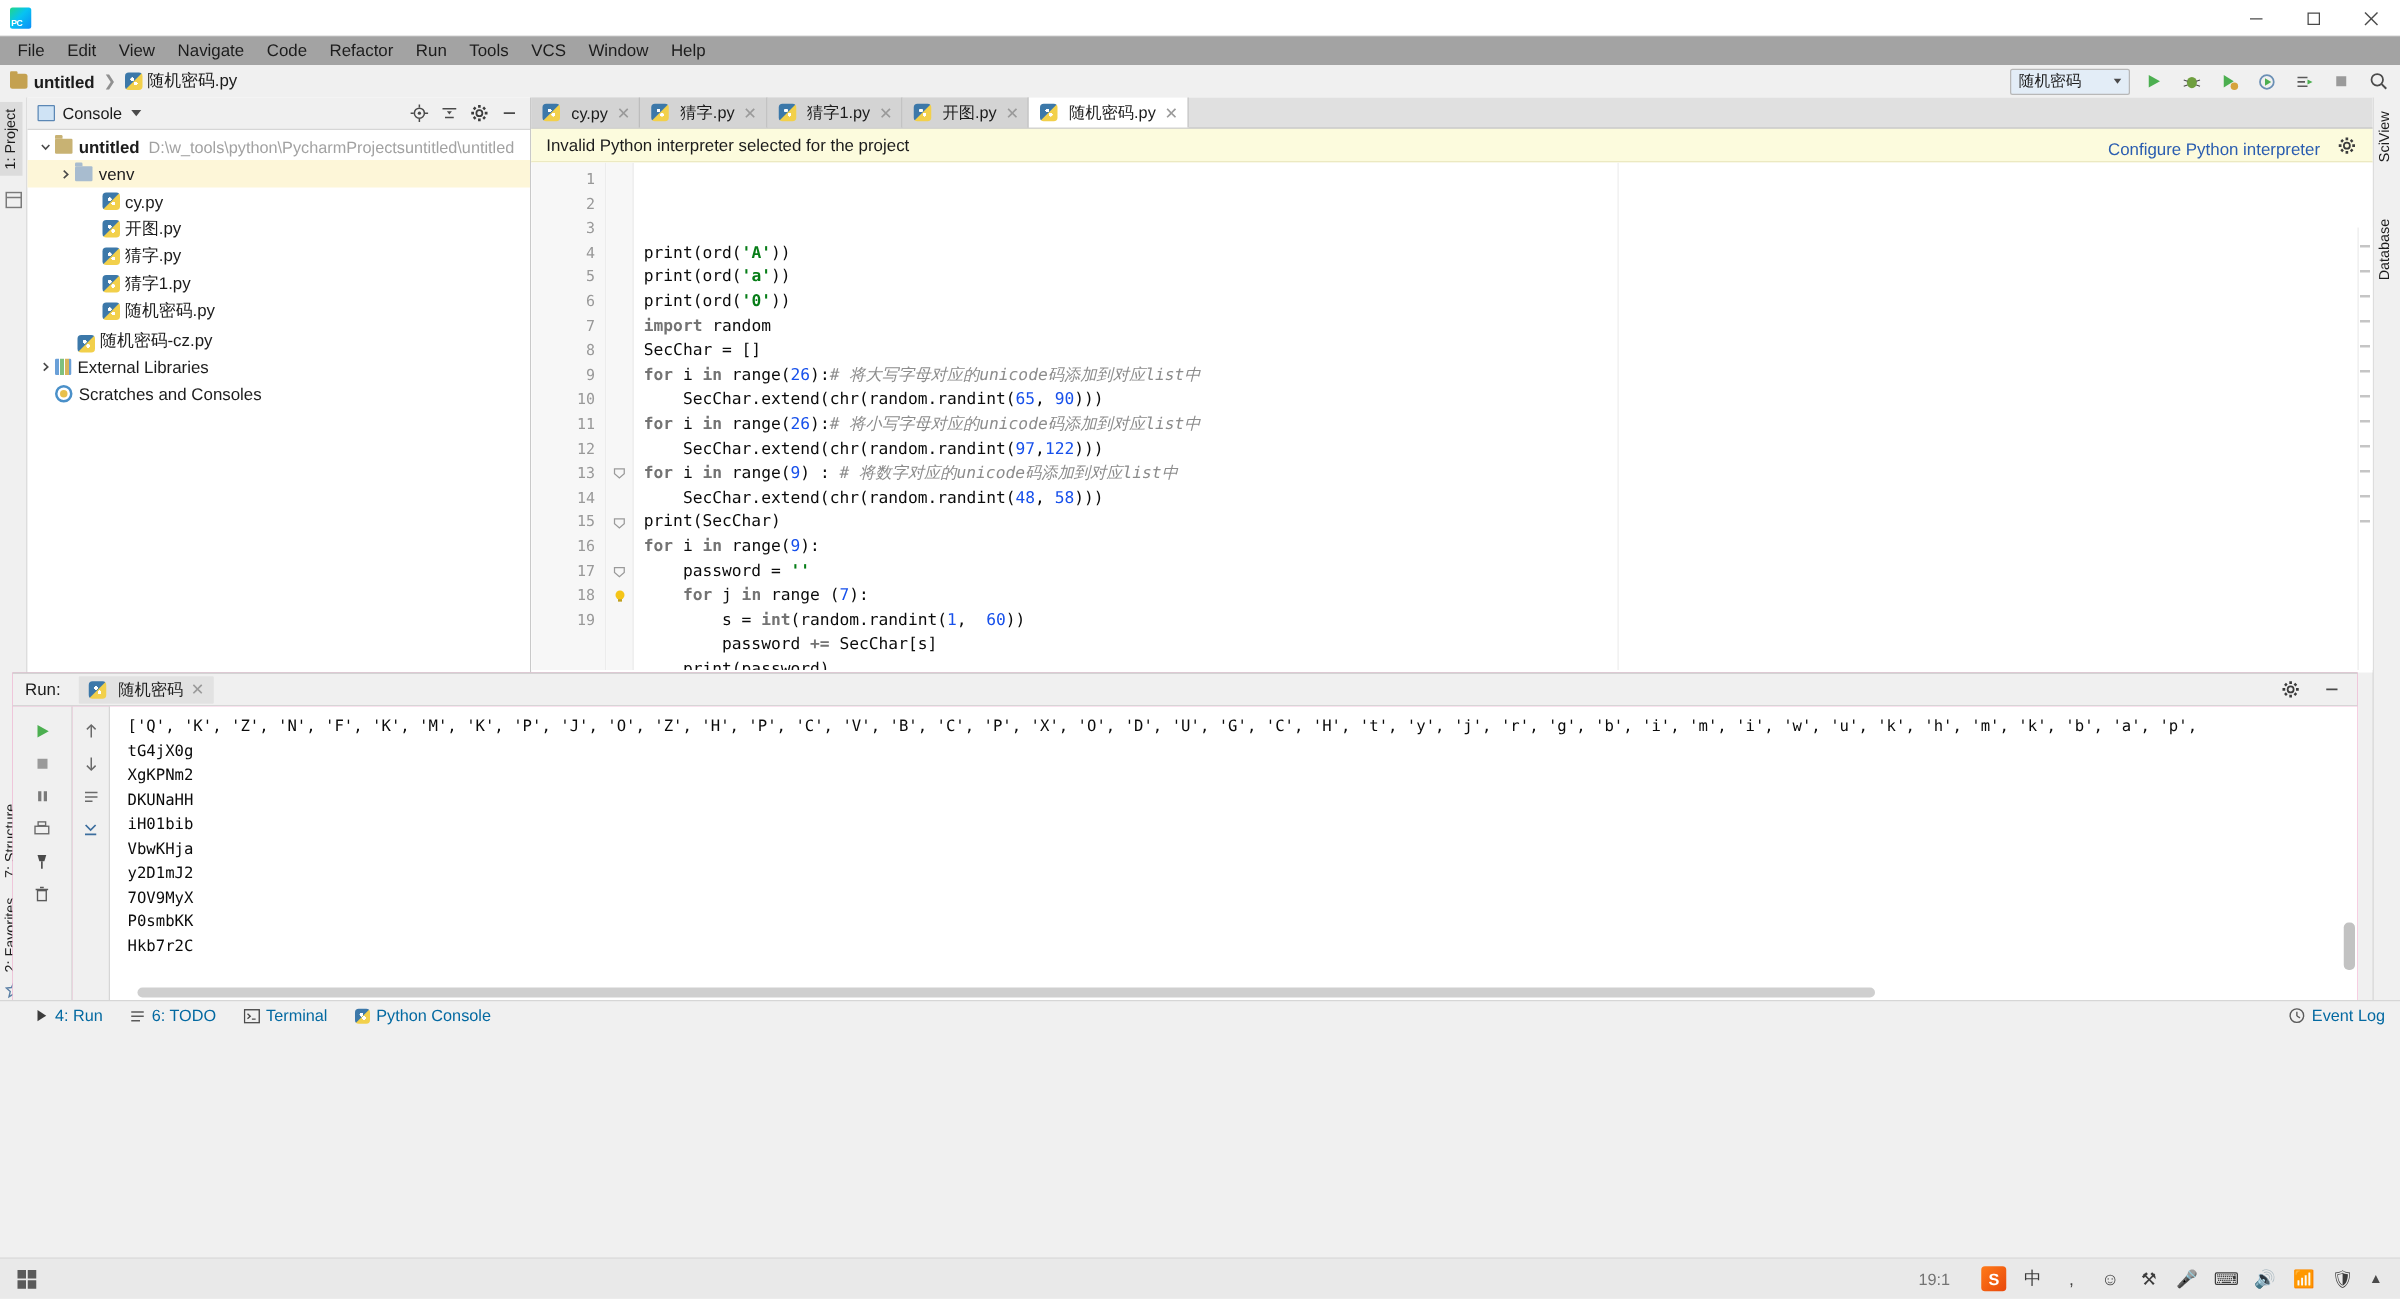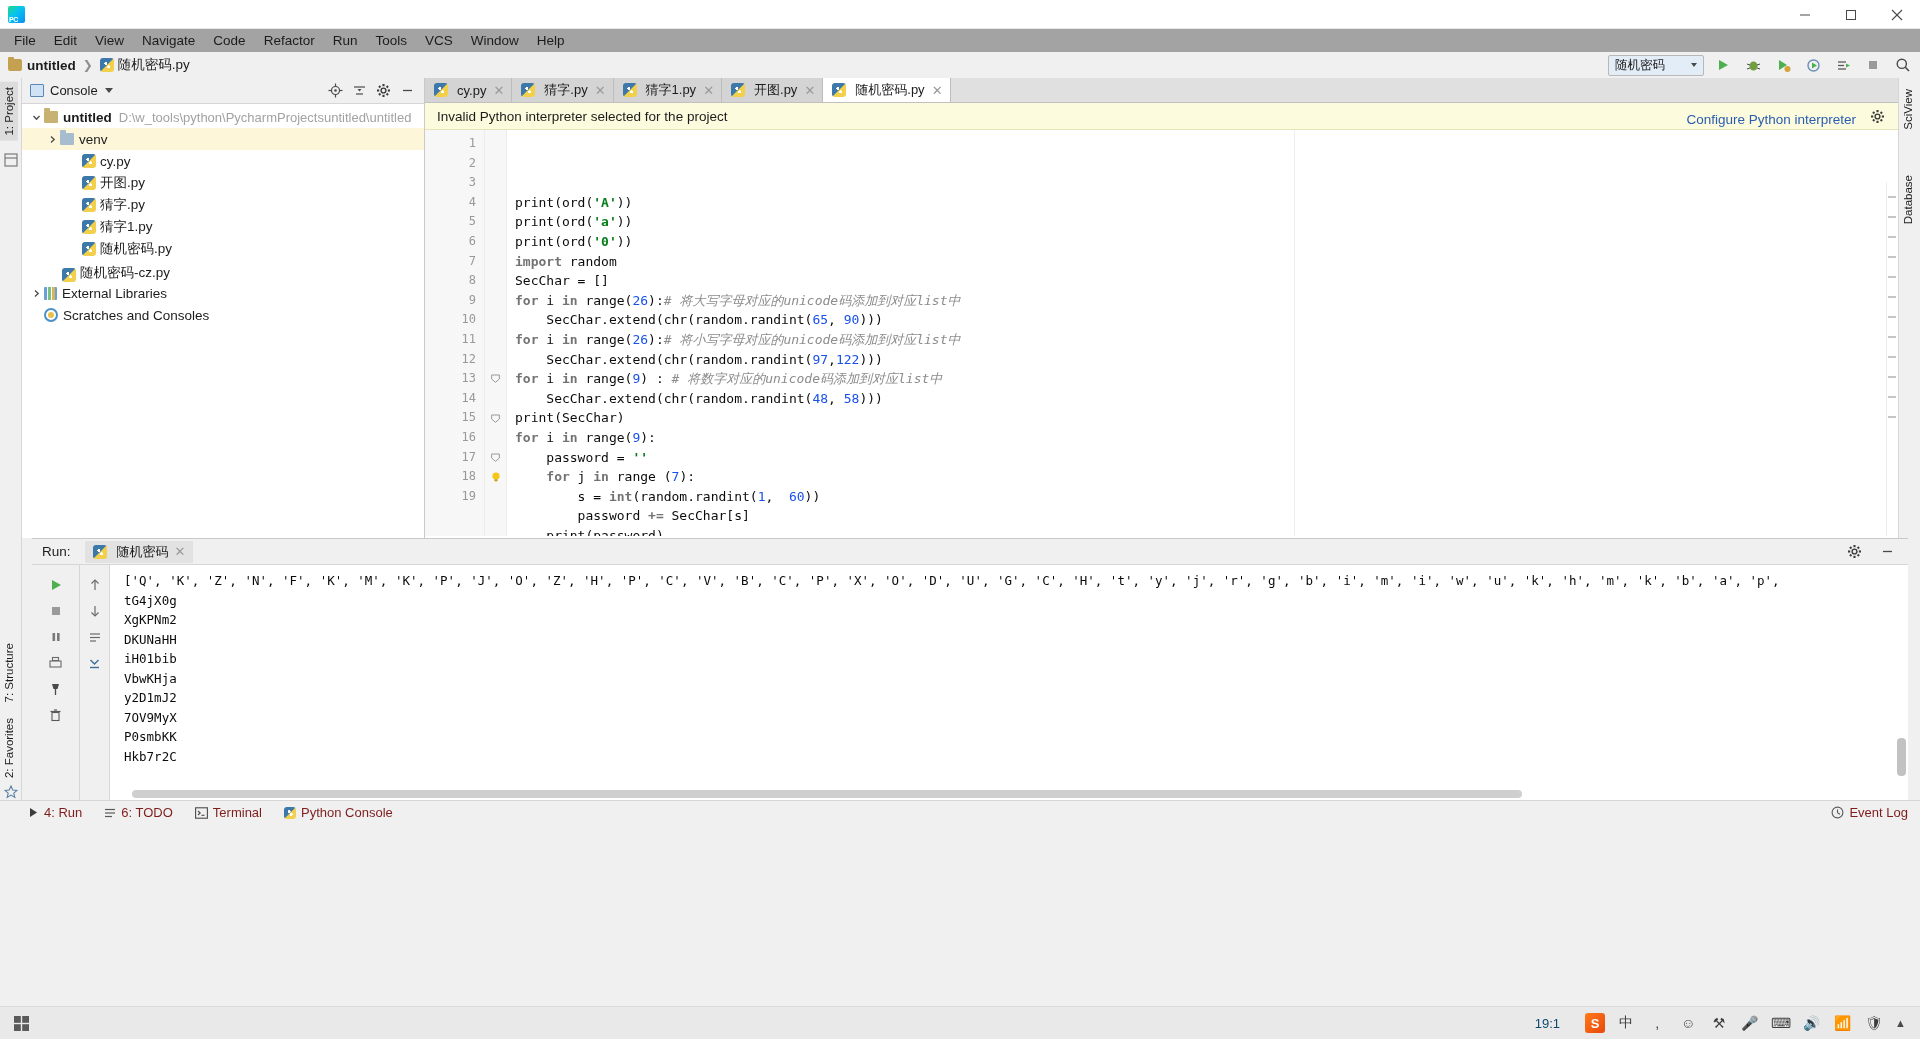--- a/index.html
+++ b/index.html
@@ -172,21 +172,21 @@
   .num { color: #1750eb; }
   .str { color: #067d17; font-weight: bold; }
   .cmt { color: #8c8c8c; font-style: italic; }
   .bi { color: #0b0b0b; }
   .margin-line { position:absolute; top:0; bottom:0; left: 787px; width:1px; background:#eeeeee; }
 
   .err-stripe { position: absolute; right: 0; top: 52px; width: 12px; height: 406px; background: #ffffff; border-left: 1px solid #ececec;}
   .stripe-mark { position:absolute; right:2px; width:8px; height:2px; background:#c5c5c5;}
 
   
-  .runpanel { position: absolute; top: 538px; left: 32px; width: 1876px; height: 262px; background: #ec4899; }
+  .runpanel { position: absolute; top: 538px; left: 10px; width: 1876px; height: 262px; background: #ec4899; }
   .run-head {
     height: 27px; background: #f0f0f0; display: flex; align-items: center;
     padding-left: 10px; border-top: 1px solid #c9c9c9; border-bottom: 1px solid #d6d6d6;
   }
   .run-label { font-size: 13.5px; color: #1c1c1c; margin-right: 14px; }
   .run-tab {
     display: flex; align-items: center; gap: 6px; height: 22px; padding: 0 8px;
     background: #e2e2e2; font-size: 13px; color: #1c1c1c; border-radius: 1px;
   }
   .run-tab .x { color: #9a9a9a; }
@@ -201,38 +201,38 @@
     font-family: "DejaVu Sans Mono", monospace; font-size: 12.5px; line-height: 19.5px; color: #0b0b0b;
     white-space: pre;
   }
 
   
   .statusbar {
     position: absolute; top: 800px; left: 0; width: 1920px; height: 24px;
     background: #f0f0f0; display: flex; align-items: center; padding-left: 28px;
     border-top: 1px solid #d6d6d6;
   }
-  .sb-item { display: flex; align-items: center; gap: 5px; font-size: 13px; color: #7f1d1d; margin-right: 22px; white-space: nowrap; }
+  .sb-item { display: flex; align-items: center; gap: 5px; font-size: 13px; color: #0369a1; margin-right: 22px; white-space: nowrap; }
   .sb-right { position: absolute; right: 12px; display: flex; align-items: center; gap: 8px; }
 
   
   .taskbar {
     position: absolute; top: 824px; left: 0; width: 1920px; height: 215px; background: #f0f0f0;
   }
   .tray {
     position: absolute; bottom: 0; left: 0; width: 1920px; height: 33px;
     background: #e9e9e9; display: flex; align-items: center; border-top: 1px solid #dadada;
   }
   .tray-start { width: 42px; height: 33px; display:flex; align-items:center; justify-content:center; }
   .tray-right { margin-left: auto; display: flex; align-items: center; gap: 11px; padding-right: 14px; }
   .tray-ico { width: 20px; height: 20px; display: flex; align-items: center; justify-content: center; font-size: 14px; color: #3c3c3c; }
   .tray-caret { font-size: 11px; color:#4a4a4a; }
   .sogou { width: 20px; height: 20px; background: linear-gradient(135deg,#ff7a18,#e8480c); border-radius: 3px; position: relative;}
   .sogou::after{content:"S"; position:absolute; inset:0; color:#fff; font-size:13px; font-weight:bold; display:flex; align-items:center; justify-content:center;}
-  .pos-ind { font-size: 13px; color: #0c4a6e; margin-right: 14px; }
+  .pos-ind { font-size: 13px; color: #737373; margin-right: 14px; }
 
   svg { pointer-events: none; }
 </style>
 </head>
 <body>
 
 <div class="app">
 
   <div class="titlebar">
     <div class="tb-logo"></div>

